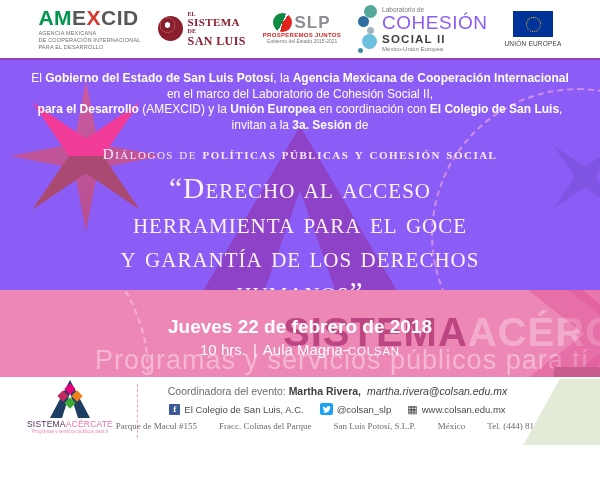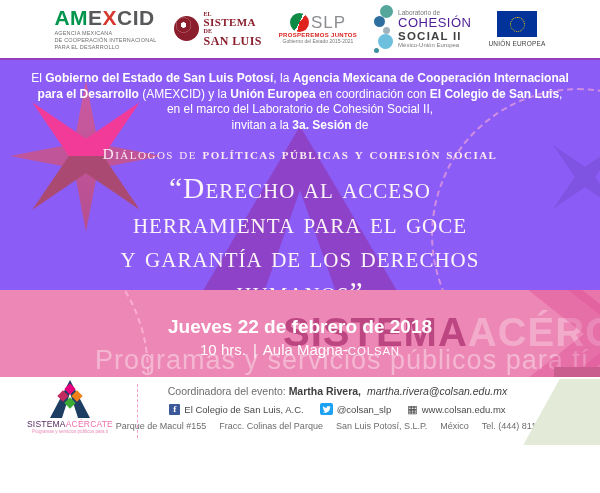--- a/index.html
+++ b/index.html
@@ -14,34 +14,34 @@
   .amx-sub{font-size:5.5px;color:#6d6e71;line-height:1.3;margin-top:2px;letter-spacing:.2px;}
   .colsan{display:flex;align-items:center;gap:5px;color:#8a1e2d;}
   .colsan-swirl{width:25px;height:25px;border-radius:50%;
     background:radial-gradient(circle at 38% 36%, #fff 0 2.5px, #8a1e2d 3px 7px, #a84a52 7px 8px, #8a1e2d 8px);}
   .colsan-text{font-family:"Liberation Serif",serif;line-height:1.02;font-weight:bold;}
   .cs-el{font-size:6px;} .cs-colegio{font-size:11px;letter-spacing:.4px;} .cs-de{font-size:6px;} .cs-sanluis{font-size:12px;letter-spacing:.4px;}
   .slp{display:flex;flex-direction:column;align-items:center;line-height:1.15;}
   .slp-top{display:flex;align-items:center;gap:2px;}
   .slp-circle{width:19px;height:19px;border-radius:50%;
     background:conic-gradient(from 210deg,#0d8a44 0 48%,#fff 48% 52%,#e0231c 52% 96%,#fff 96%);}
-  .slp-word{font-weight:400;font-size:17px;color:#8b8d90;letter-spacing:1px;}
+  .slp-word{font-weight:700;font-size:17px;color:#8b8d90;letter-spacing:1px;}
   .slp-motto{font-size:6px;color:#d8231f;font-weight:bold;letter-spacing:.3px;}
   .slp-gov{font-size:5px;color:#77787b;}
   .lab{display:flex;align-items:center;gap:4px;}
   .lab-dots{position:relative;width:20px;height:48px;}
   .lab-dots i{position:absolute;border-radius:50%;display:block;}
   .ld1{width:13px;height:13px;background:#55a79b;left:6px;top:0;}
   .ld2{width:11px;height:11px;background:#2e6f9f;left:0;top:11px;}
   .ld3{width:7px;height:7px;background:#9fb3bd;left:9px;top:22px;}
   .ld4{width:15px;height:15px;background:#6cc0dd;left:4px;top:29px;}
   .ld5{width:5px;height:5px;background:#3e8f9e;left:0;top:43px;}
   .lab-text{line-height:1.08;}
   .lab-l1{font-size:6.5px;color:#77787b;}
-  .lab-l2{font-size:13px;color:#4c1d95;letter-spacing:.5px;}
+  .lab-l2{font-size:19px;color:#8b5cf6;letter-spacing:.5px;}
   .lab-l3{font-size:11.5px;font-weight:800;color:#414042;letter-spacing:1.2px;}
   .lab-l4{font-size:6px;color:#77787b;}
   .eu{display:flex;flex-direction:column;align-items:center;gap:3px;}
   .eu-flag{width:40px;height:26px;background:#003399;display:flex;align-items:center;justify-content:center;}
   .eu-stars{width:13px;height:13px;border:1.5px dotted #ffcc00;border-radius:50%;}
   .eu-label{font-size:6.5px;color:#414042;letter-spacing:.2px;}
 
   
   .main{position:relative;height:232px;background:#8b5cf6;color:#fff;text-align:center;overflow:hidden;
         border-top:2px solid rgba(170,10,70,.35);box-sizing:border-box;}
@@ -103,21 +103,21 @@
   .f-coord{font-size:10.5px;color:#6b6c6e;}
   .f-coord .nm{font-weight:bold;color:#3f3f41;}
   .f-coord .em{font-style:italic;color:#3f3f41;margin-left:6px;}
   .f-social{margin-top:6px;display:flex;justify-content:center;gap:16px;align-items:center;
             font-size:9.5px;color:#4a4a4c;}
   .soc{display:flex;align-items:center;gap:4px;}
   .fb-ic{width:11px;height:11px;background:#3b5998;color:#fff;font-weight:bold;font-size:9px;
          display:flex;align-items:center;justify-content:center;border-radius:1px;font-family:"Liberation Serif",serif;}
   .tw-ic{width:13px;height:12px;background:#1da1f2;border-radius:2px;display:flex;align-items:center;justify-content:center;}
   .web-ic{font-size:11px;color:#3f3f41;line-height:1;}
-  .f-addr{margin-top:6px;font-size:9px;color:#6b6c6e;display:flex;justify-content:center;gap:13px;white-space:nowrap;}
+  .f-addr{margin-top:6px;font-size:9px;color:#6b6c6e;display:flex;justify-content:center;gap:22px;white-space:nowrap;font-family:Liberation Serif, serif;}
   .f-green{position:absolute;right:0;bottom:0;width:96px;height:66px;background:#e3ebd8;
            clip-path:polygon(58% 0,100% 0,100% 100%,20% 100%);}
   .g-sq{position:absolute;background:#e3ebd8;}
   .gs1{right:34px;top:4px;width:6px;height:6px;}
   .gs2{right:42px;top:18px;width:7px;height:7px;}
   .gs3{right:30px;top:30px;width:8px;height:8px;}
   .gs4{right:10px;top:2px;width:6px;height:6px;}
 </style>
 </head>
 <body>
@@ -182,22 +182,22 @@
       <div class="star-a"></div>
         <div class="star-b"></div>
     </div>
     <div class="deco star-c"></div>
     <div class="deco big-a"></div>
     <div class="deco arc-r"></div>
 
     <div class="main-content">
       <div class="intro">
         <div><span>El </span><b>Gobierno del Estado de San Luis Potosí</b><span>, la </span><b>Agencia Mexicana de Cooperación Internacional</b></div>
+        <div>en el marco del Laboratorio de Cohesión Social II,</div>
         <div><b>para el Desarrollo</b><span> (AMEXCID) y la </span><b>Unión Europea</b><span> en coordinación con </span><b>El Colegio de San Luis</b><span>,</span></div>
-        <div>en el marco del Laboratorio de Cohesión Social II,</div>
         <div><span>invitan a la </span><b>3a. Sesión</b><span> de</span></div>
       </div>
 
       <div class="dialogos"><span>Diálogos de </span><b>políticas públicas y cohesión social</b></div>
 
       <div class="title">
         <div>“Derecho al acceso</div>
         <div>herramienta para el goce</div>
         <div>y garantía de los derechos</div>
         <div>humanos”</div>

